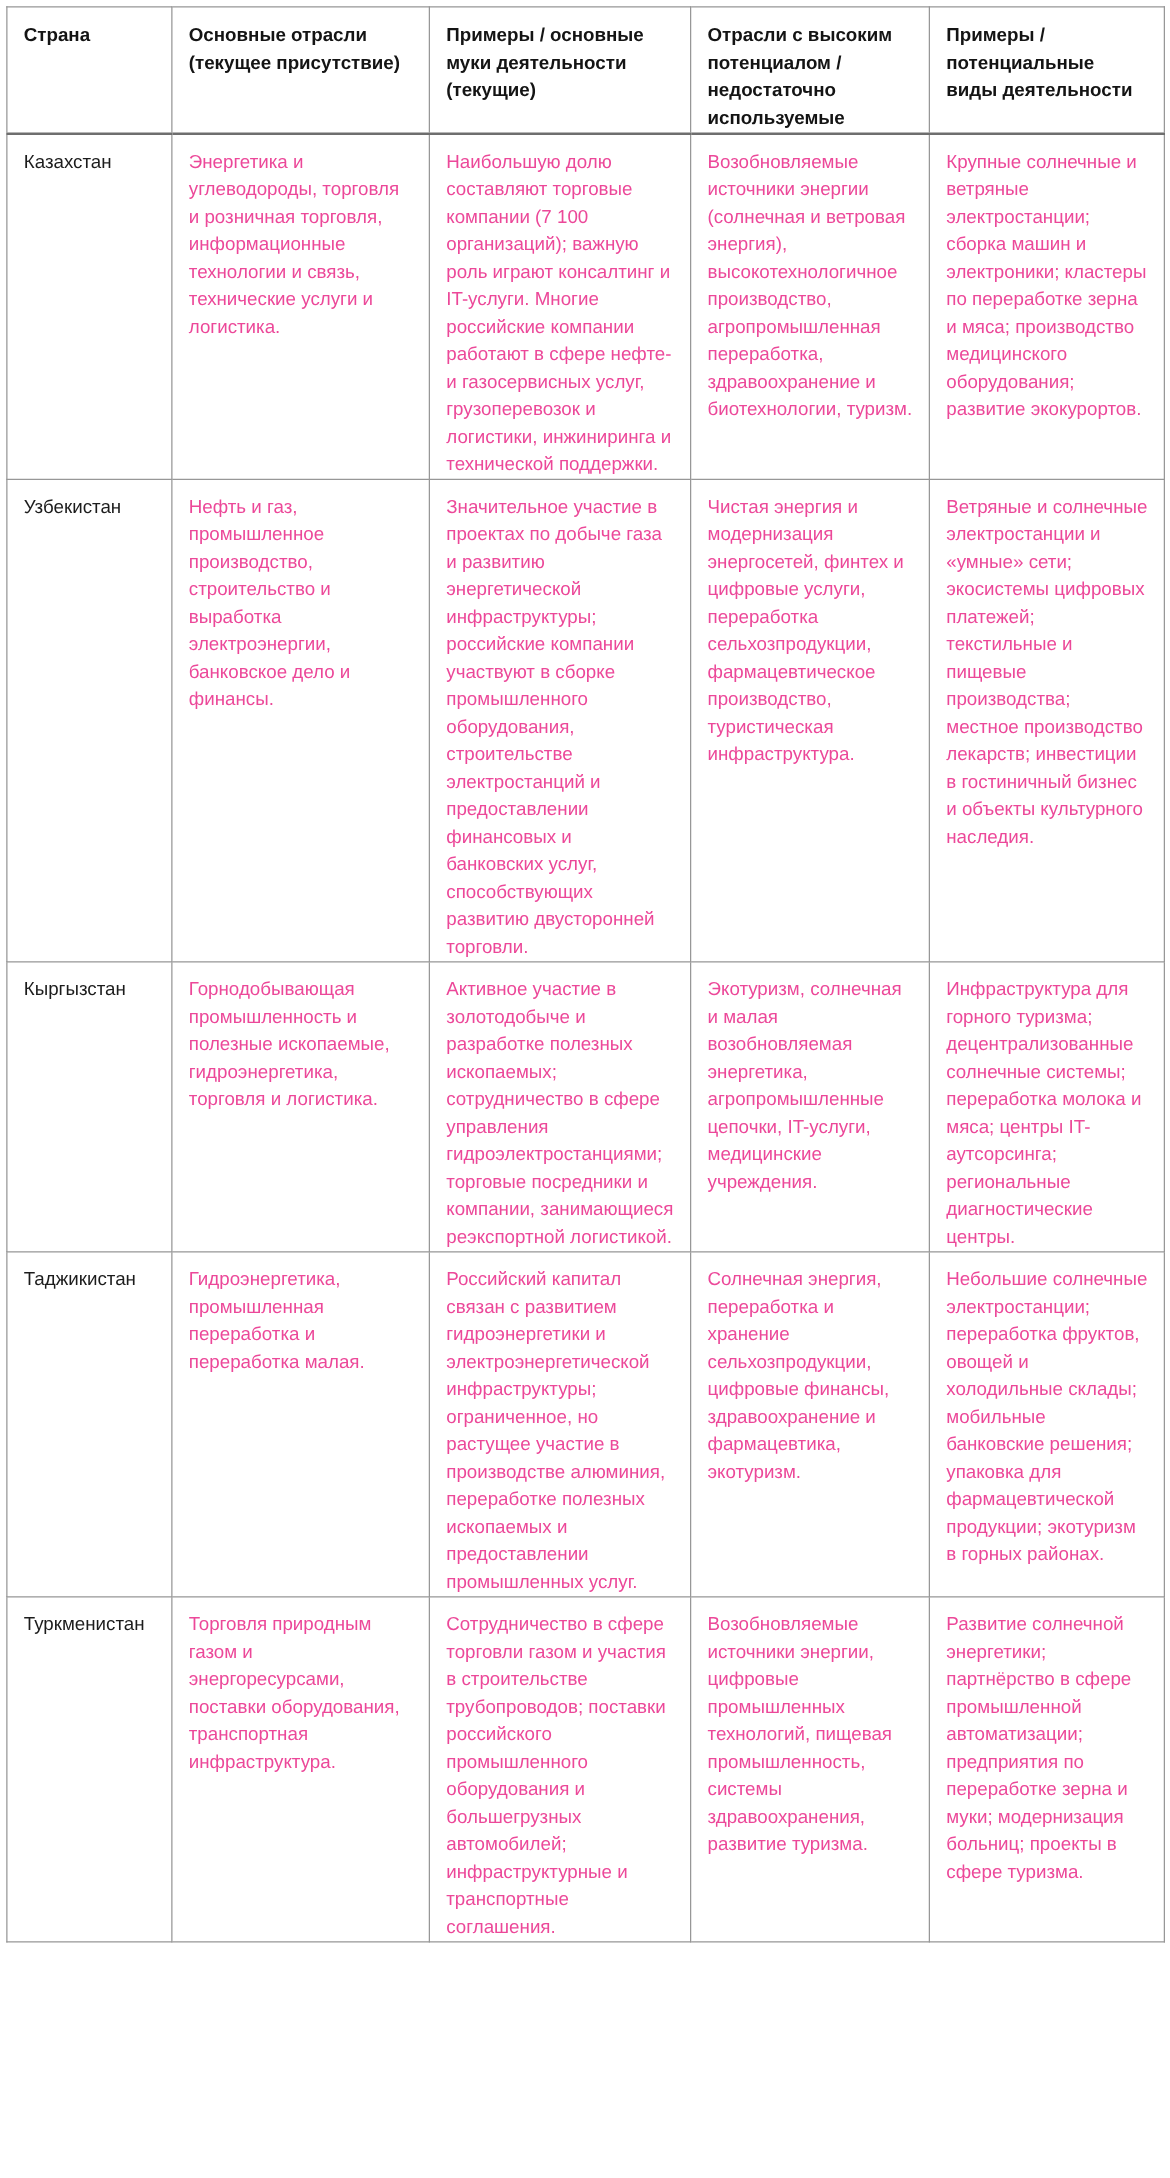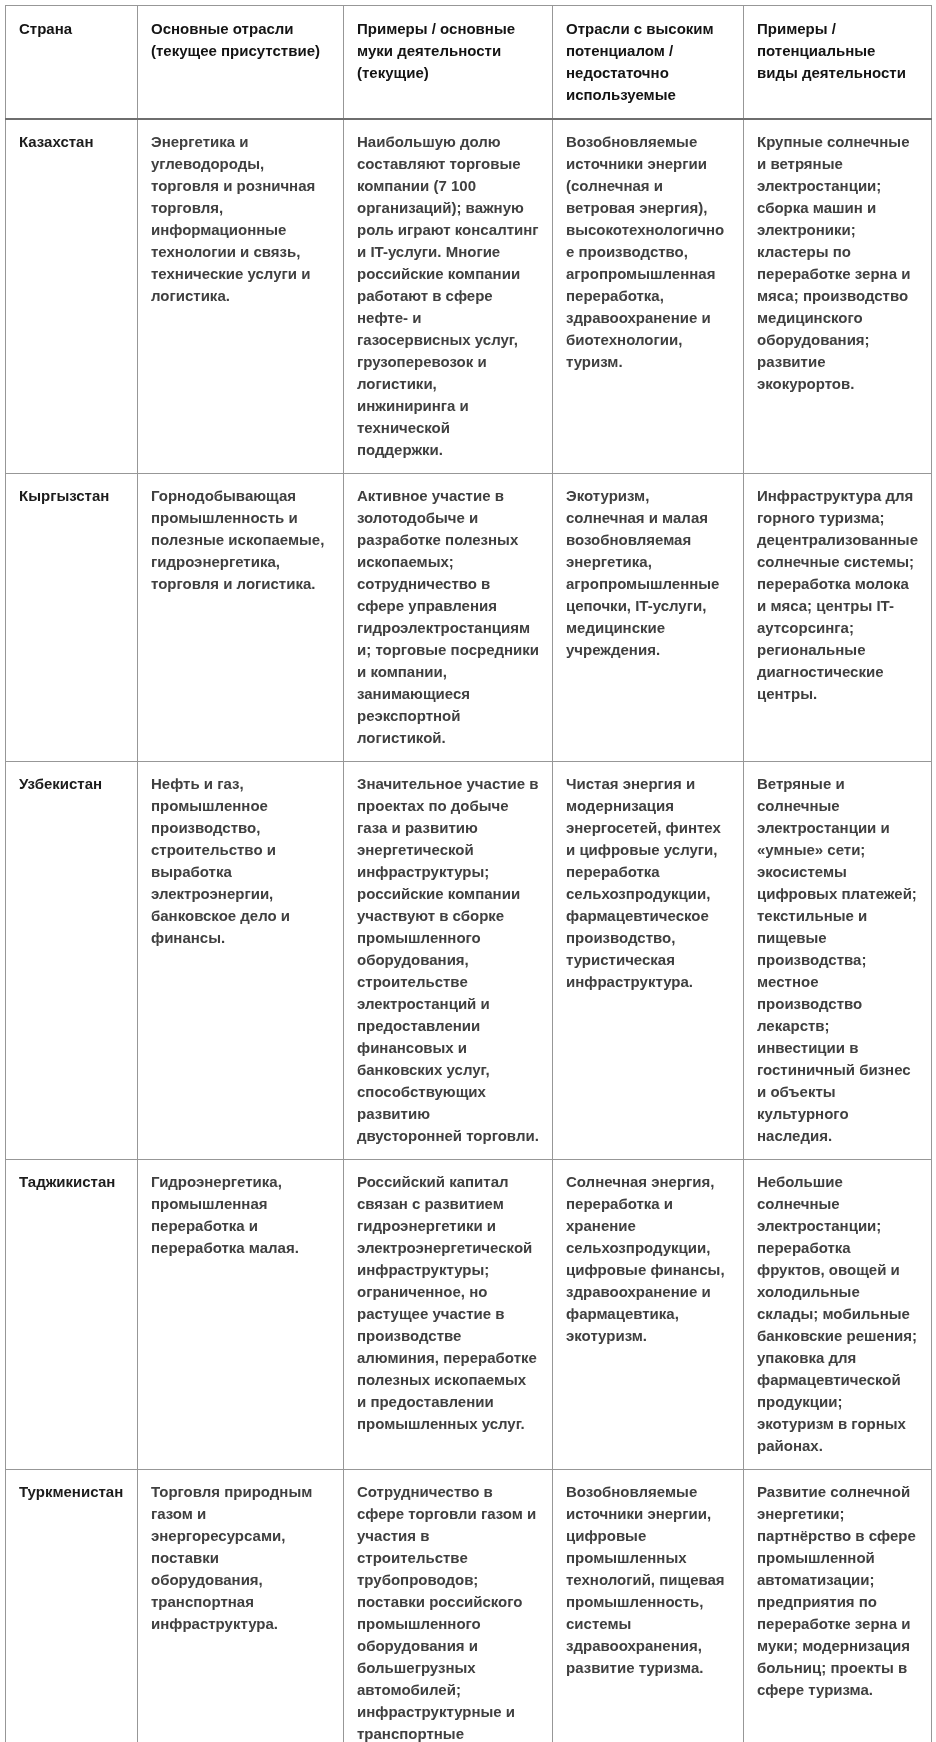--- a/index.html
+++ b/index.html
@@ -20,40 +20,40 @@
     border-collapse: collapse;
     table-layout: fixed;
     width: 926px;
     background: #ffffff;
   }
   table.country-table th,
   table.country-table td {
     border: 1px solid #979797;
     vertical-align: top;
     text-align: left;
-    padding: 11px 13px 12px 13px;
+    padding: 11px 13px 0 13px;
     word-wrap: break-word;
     box-sizing: border-box;
   }
   table.country-table thead th {
     font-size: 15px;
     line-height: 22px;
     font-weight: 700;
     color: #141414;
     border-bottom: 2px solid #6e6e6e;
     padding-top: 12px;
   }
   table.country-table td {
     font-size: 15px;
     line-height: 22px;
-    color: #404040;
-    font-weight: 700;
+    color: #ec4899;
+    font-weight: 400;
   }
   table.country-table td.country-cell {
-    font-weight: 700;
+    font-weight: 400;
     color: #1c1c1c;
   }
   col.c1 { width: 132px; }
   col.c2 { width: 206px; }
   col.c3 { width: 209px; }
   col.c4 { width: 191px; }
   col.c5 { width: 188px; }
 </style>
 </head>
 <body>
@@ -79,33 +79,33 @@
     <tbody>
   <tr>
     <td class="country-cell">Казахстан</td>
     <td>Энергетика и углеводороды, торговля и розничная торговля, информационные технологии и связь, технические услуги и логистика.</td>
     <td>Наибольшую долю составляют торговые компании (7 100 организаций); важную роль играют консалтинг и IT-услуги. Многие российские компании работают в сфере нефте- и газосервисных услуг, грузоперевозок и логистики, инжиниринга и технической поддержки.</td>
     <td>Возобновляемые источники энергии (солнечная и ветровая энергия), высокотехнологичное производство, агропромышленная переработка, здравоохранение и биотехнологии, туризм.</td>
     <td>Крупные солнечные и ветряные электростанции; сборка машин и электроники; кластеры по переработке зерна и мяса; производство медицинского оборудования; развитие экокурортов.</td>
   </tr>
 
   <tr>
+    <td class="country-cell">Узбекистан</td>
+    <td>Нефть и газ, промышленное производство, строительство и выработка электроэнергии, банковское дело и финансы.</td>
+    <td>Значительное участие в проектах по добыче газа и развитию энергетической инфраструктуры; российские компании участвуют в сборке промышленного оборудования, строительстве электростанций и предоставлении финансовых и банковских услуг, способствующих развитию двусторонней торговли.</td>
+    <td>Чистая энергия и модернизация энергосетей, финтех и цифровые услуги, переработка сельхозпродукции, фармацевтическое производство, туристическая инфраструктура.</td>
+    <td>Ветряные и солнечные электростанции и «умные» сети; экосистемы цифровых платежей; текстильные и пищевые производства; местное производство лекарств; инвестиции в гостиничный бизнес и объекты культурного наследия.</td>
+  </tr>
+
+  <tr>
     <td class="country-cell">Кыргызстан</td>
     <td>Горнодобывающая промышленность и полезные ископаемые, гидроэнергетика, торговля и логистика.</td>
     <td>Активное участие в золотодобыче и разработке полезных ископаемых; сотрудничество в сфере управления гидроэлектростанциями; торговые посредники и компании, занимающиеся реэкспортной логистикой.</td>
     <td>Экотуризм, солнечная и малая возобновляемая энергетика, агропромышленные цепочки, IT-услуги, медицинские учреждения.</td>
     <td>Инфраструктура для горного туризма; децентрализованные солнечные системы; переработка молока и мяса; центры IT-аутсорсинга; региональные диагностические центры.</td>
-  </tr>
-
-  <tr>
-    <td class="country-cell">Узбекистан</td>
-    <td>Нефть и газ, промышленное производство, строительство и выработка электроэнергии, банковское дело и финансы.</td>
-    <td>Значительное участие в проектах по добыче газа и развитию энергетической инфраструктуры; российские компании участвуют в сборке промышленного оборудования, строительстве электростанций и предоставлении финансовых и банковских услуг, способствующих развитию двусторонней торговли.</td>
-    <td>Чистая энергия и модернизация энергосетей, финтех и цифровые услуги, переработка сельхозпродукции, фармацевтическое производство, туристическая инфраструктура.</td>
-    <td>Ветряные и солнечные электростанции и «умные» сети; экосистемы цифровых платежей; текстильные и пищевые производства; местное производство лекарств; инвестиции в гостиничный бизнес и объекты культурного наследия.</td>
   </tr>
 
   <tr>
     <td class="country-cell">Таджикистан</td>
     <td>Гидроэнергетика, промышленная переработка и переработка малая.</td>
     <td>Российский капитал связан с развитием гидроэнергетики и электроэнергетической инфраструктуры; ограниченное, но растущее участие в производстве алюминия, переработке полезных ископаемых и предоставлении промышленных услуг.</td>
     <td>Солнечная энергия, переработка и хранение сельхозпродукции, цифровые финансы, здравоохранение и фармацевтика, экотуризм.</td>
     <td>Небольшие солнечные электростанции; переработка фруктов, овощей и холодильные склады; мобильные банковские решения; упаковка для фармацевтической продукции; экотуризм в горных районах.</td>
   </tr>
 

